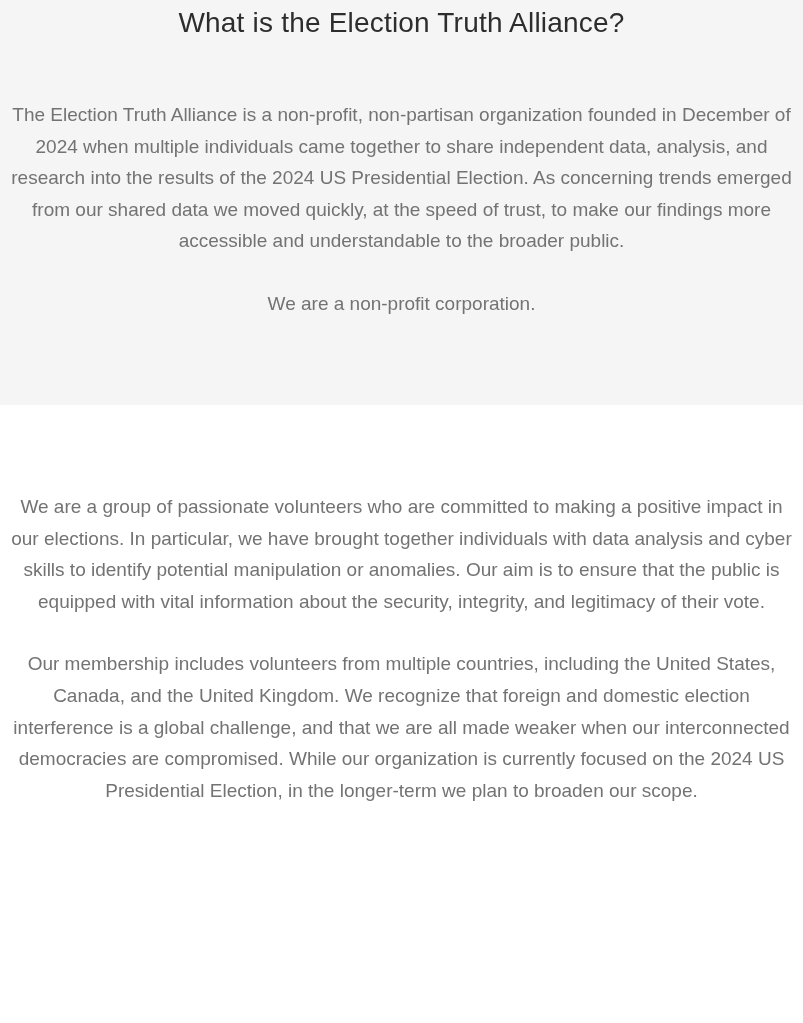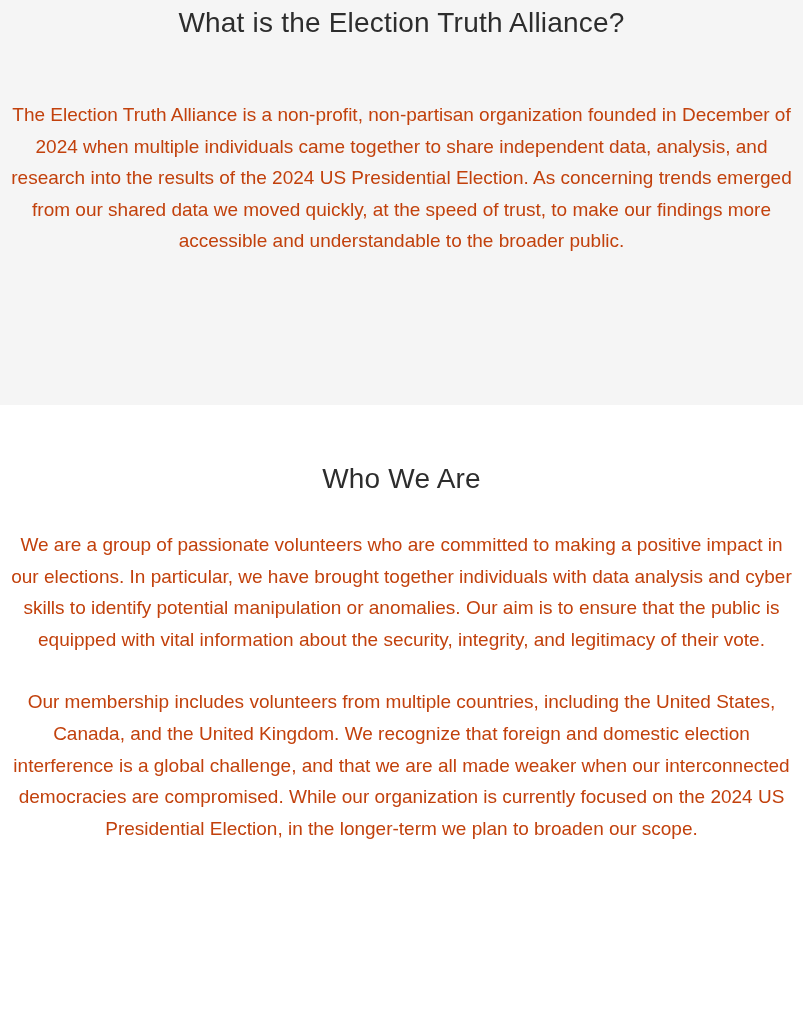--- a/index.html
+++ b/index.html
@@ -33,35 +33,35 @@
     font-weight: 400;
     color: #2d2d2d;
     letter-spacing: 0.2px;
   }
   .para {
     width: 782px;
     margin: 31px auto 0 auto;
     font-size: 19px;
     line-height: 31.6px;
     font-weight: 400;
-    color: #c2410c;
+    color: #737373;
   }
   .section--gray .para--lead {
     margin-top: 57px;
   }
 </style>
 </head>
 <body>
 
 <main>
 
   <section class="section section--gray">
     <h1 class="heading">What is the Election Truth Alliance?</h1>
     <p class="para para--lead">The Election Truth Alliance is a non-profit, non-partisan organization founded in December of 2024 when multiple individuals came together to share independent data, analysis, and research into the results of the 2024 US Presidential Election. As concerning trends emerged from our shared data we moved quickly, at the speed of trust, to make our findings more accessible and understandable to the broader public.</p>
+    <p class="para">We are a non-profit corporation.</p>
   </section>
 
   <section class="section section--white">
-    <h2 class="heading">Who We Are</h2>
     <p class="para">We are a group of passionate volunteers who are committed to making a positive impact in our elections. In particular, we have brought together individuals with data analysis and cyber skills to identify potential manipulation or anomalies. Our aim is to ensure that the public is equipped with vital information about the security, integrity, and legitimacy of their vote.</p>
     <p class="para">Our membership includes volunteers from multiple countries, including the United States, Canada, and the United Kingdom. We recognize that foreign and domestic election interference is a global challenge, and that we are all made weaker when our interconnected democracies are compromised. While our organization is currently focused on the 2024 US Presidential Election, in the longer-term we plan to broaden our scope.</p>
   </section>
 
 </main>
 
 </body></html>

